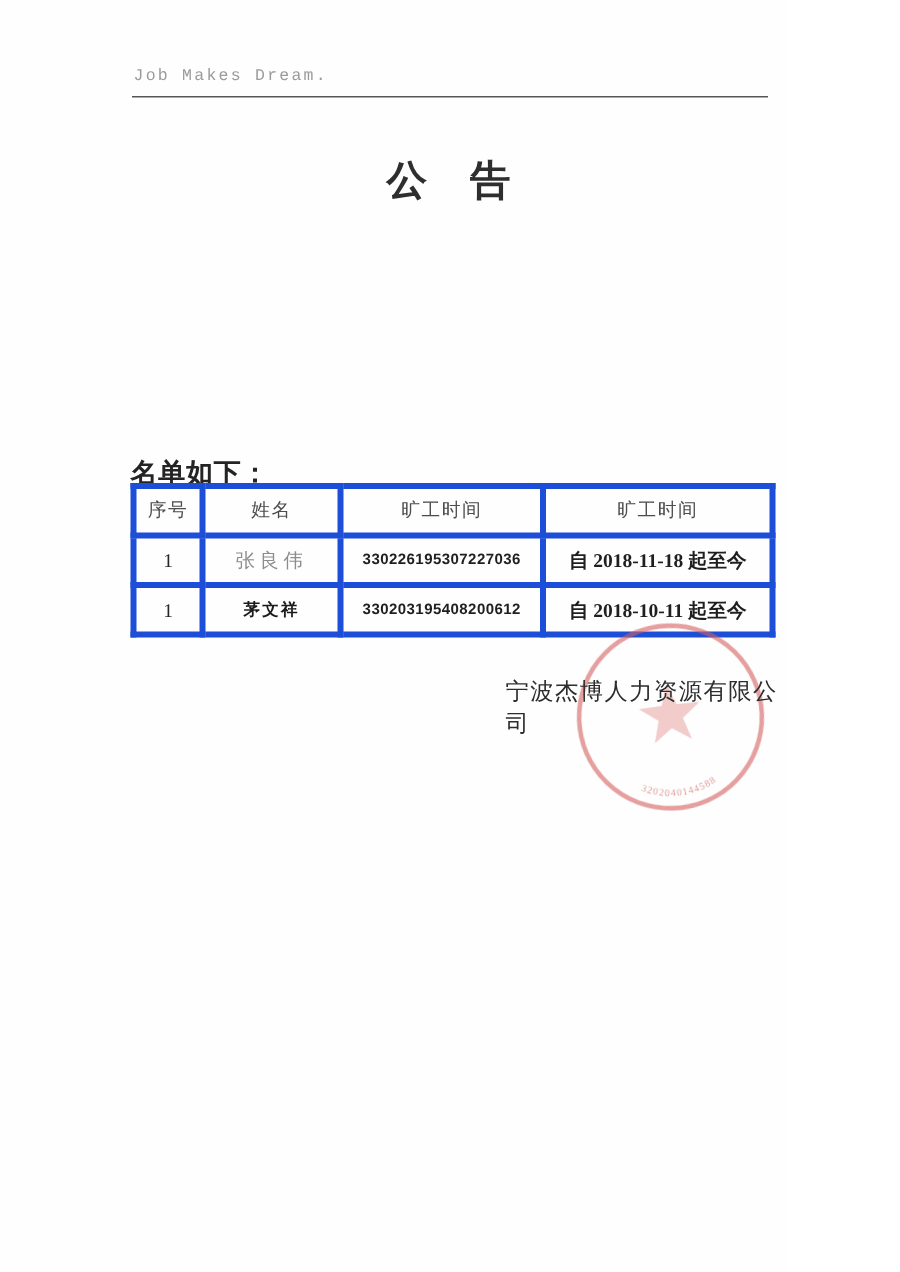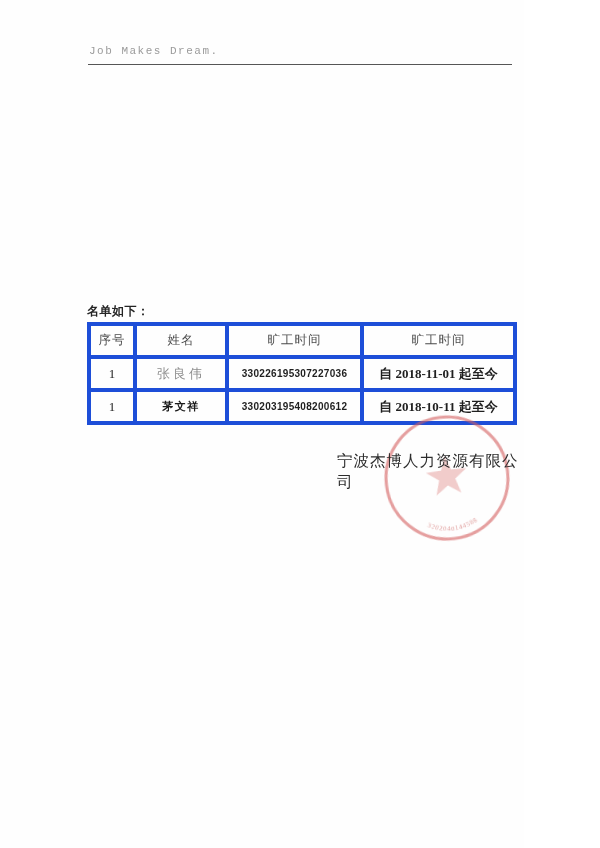--- a/index.html
+++ b/index.html
@@ -26,21 +26,21 @@
     text-align:center; font-size:27px; font-weight:bold;
     letter-spacing:2px; word-spacing:18px; color:#2e2e2e;
   }
   .body-par {
     position:absolute; left:80px; top:171px; width:433px; margin:0;
     font-size:16.5px; line-height:32.5px; text-align:justify;
     text-indent:34px; color:#363636;
   }
   .list-label {
     position:absolute; left:87px; top:303px;
-    font-family:"Liberation Sans", sans-serif; font-size:12px;
+    font-family:"Liberation Sans", sans-serif; font-size:18px;
     font-weight:bold; color:#242424; letter-spacing:0.5px;text-align:center;
   }
   table.roster {
     position:absolute; left:87px; top:322px; width:426px;
     border-collapse:collapse; table-layout:fixed;
   }
   .roster th, .roster td {
     border:4px solid #1d4ed8; height:29px; padding:0;
     text-align:center; vertical-align:middle; overflow:hidden;
   }
@@ -76,20 +76,21 @@
 </head>
 <body>
 
 <div class="page">
 
   <span class="slogan">Job Makes Dream.</span>
 
 
   <div class="hdr-rule"></div>
 
+  <h1 class="title">公 告</h1>
 
 
   <div class="list-label">名单如下：</div>
 
   <table class="roster">
     <colgroup>
       <col style="width:46px">
         <col style="width:92px">
         <col style="width:135px">
         <col style="width:153px">
@@ -100,21 +101,21 @@
         <th>姓名</th>
         <th>旷工时间</th>
         <th>旷工时间</th>
       </tr>
     </thead>
     <tbody>
       <tr>
         <td class="cell-seq">1</td>
         <td class="cell-name">张良伟</td>
         <td class="cell-id">330226195307227036</td>
-        <td class="cell-date">自 2018-11-01 起至今</td>
+        <td class="cell-date">自 2018-11-18 起至今</td>
       </tr>
       <tr>
         <td class="cell-seq">1</td>
         <td class="cell-name">茅文祥</td>
         <td class="cell-id">330203195408200612</td>
         <td class="cell-date">自 2018-10-11 起至今</td>
       </tr>
     </tbody>
   </table>
 

